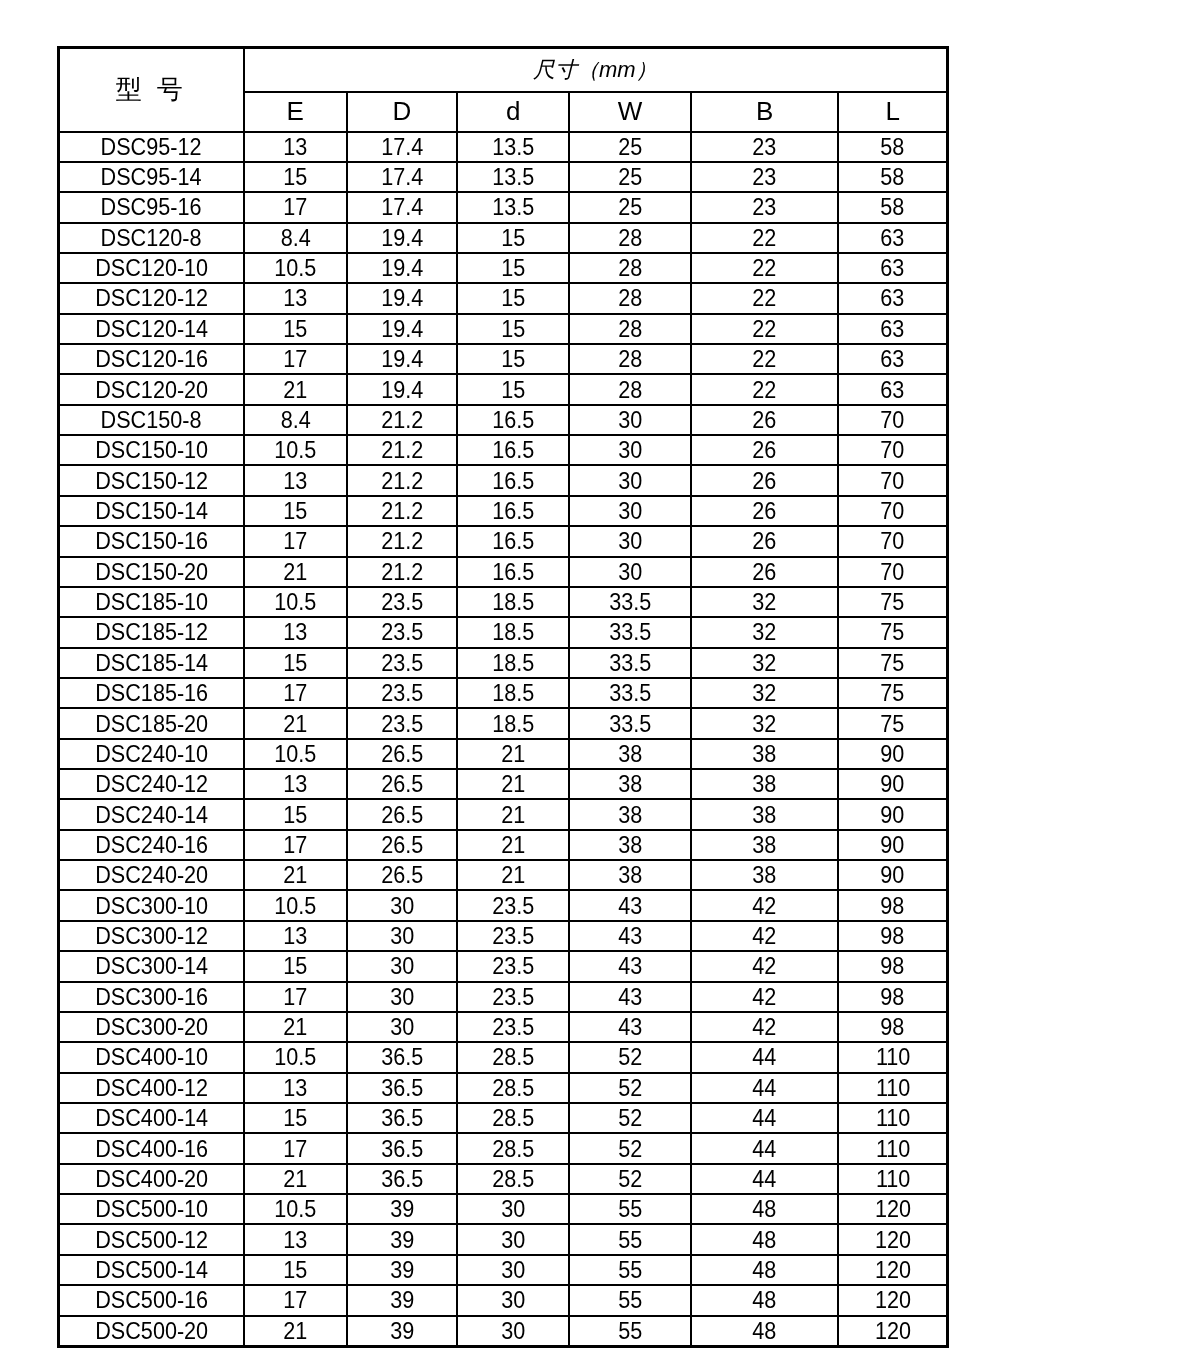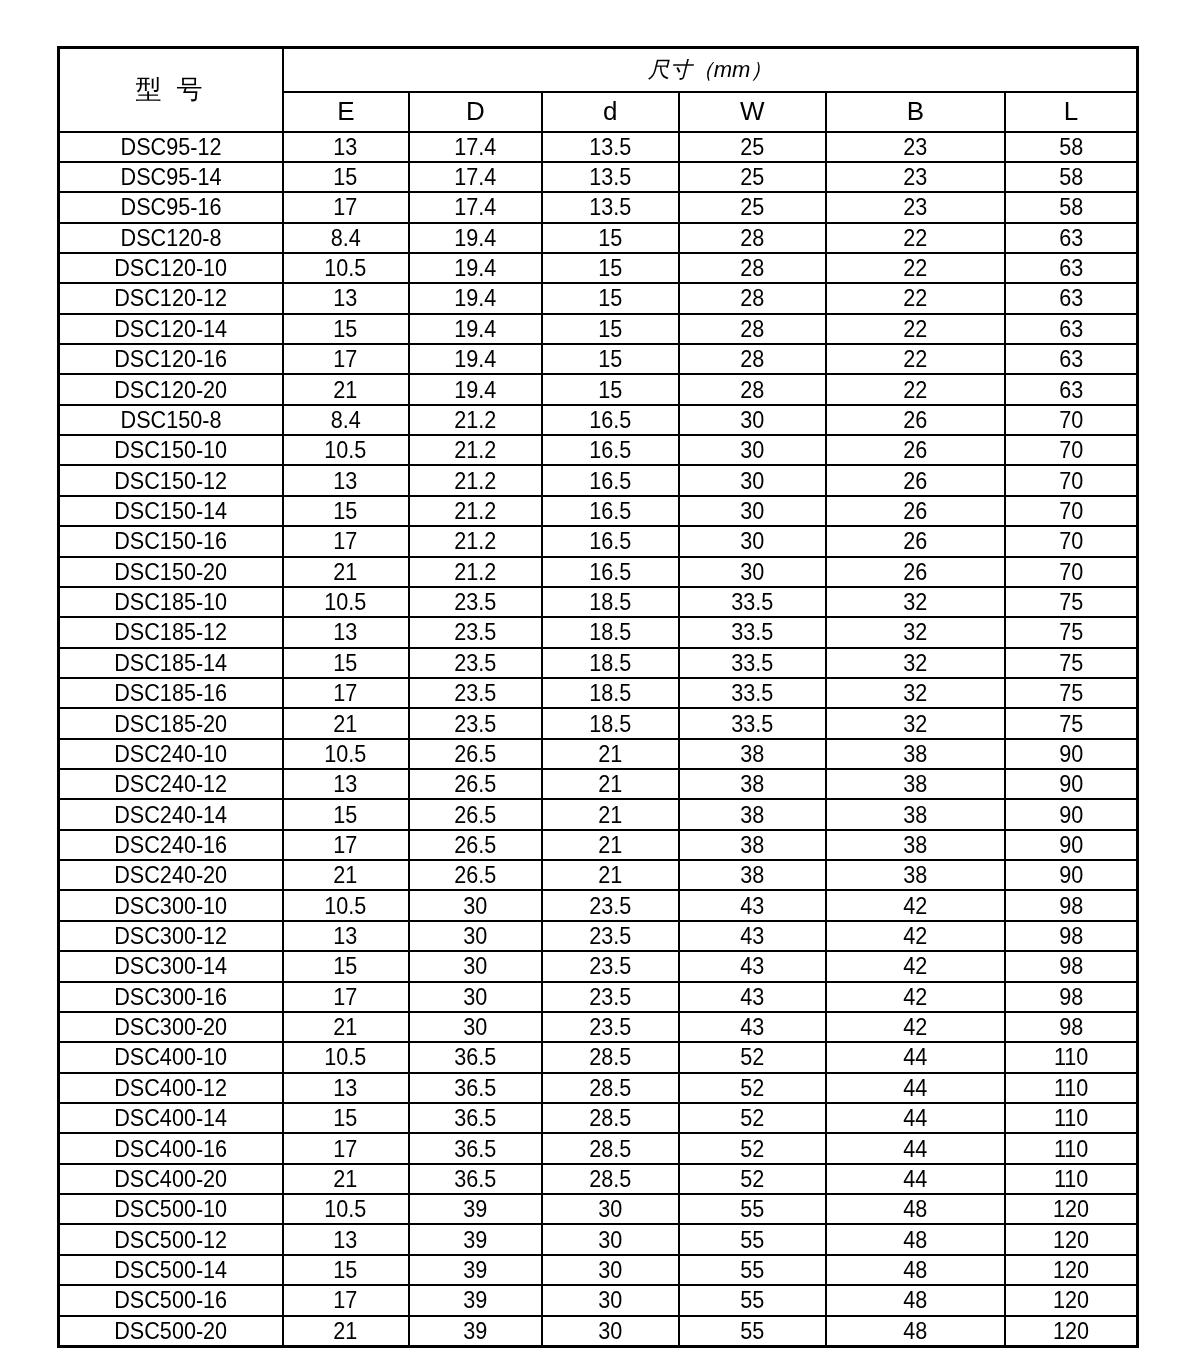--- a/index.html
+++ b/index.html
@@ -14,21 +14,21 @@
     position: relative;
     width: 1180px;
     height: 1370px;
     background: #ffffff;
     overflow: hidden;
   }
   table.spec-table {
     position: absolute;
     left: 57px;
     top: 46px;
-    width: 1082px;
+    width: 892px;
     height: 1302px;
     border-collapse: collapse;
     table-layout: fixed;
     border: 3px solid #000000;
   }
   table.spec-table th,
   table.spec-table td {
     border: 2px solid #000000;
     text-align: center;
     vertical-align: middle;

